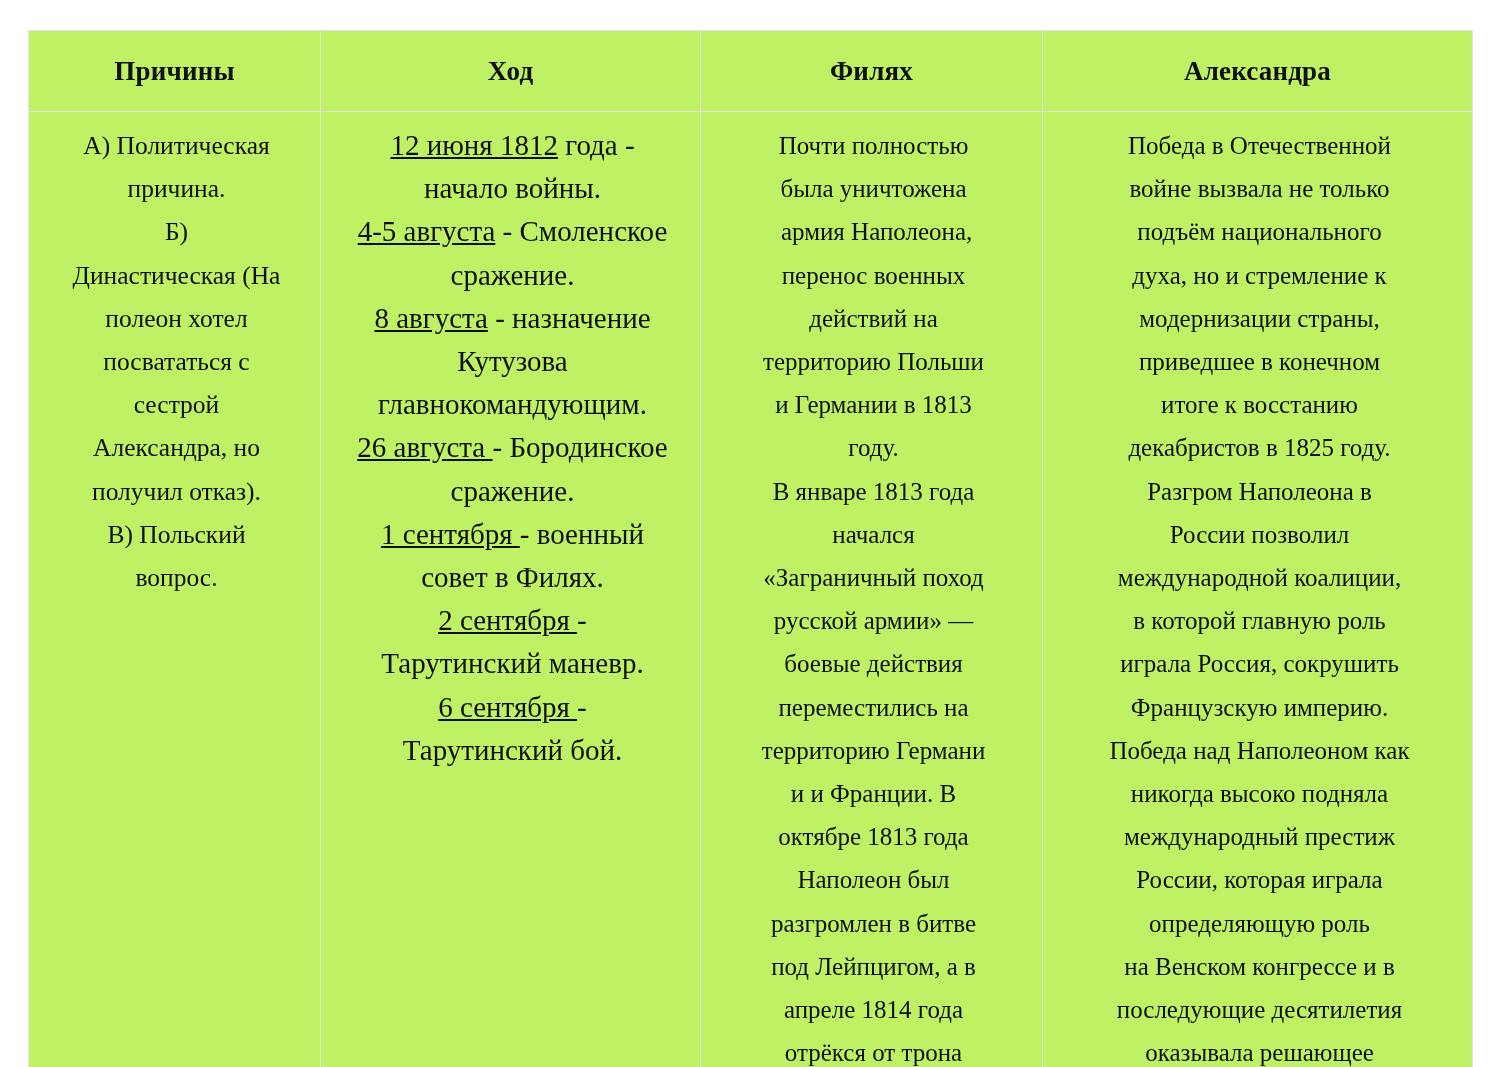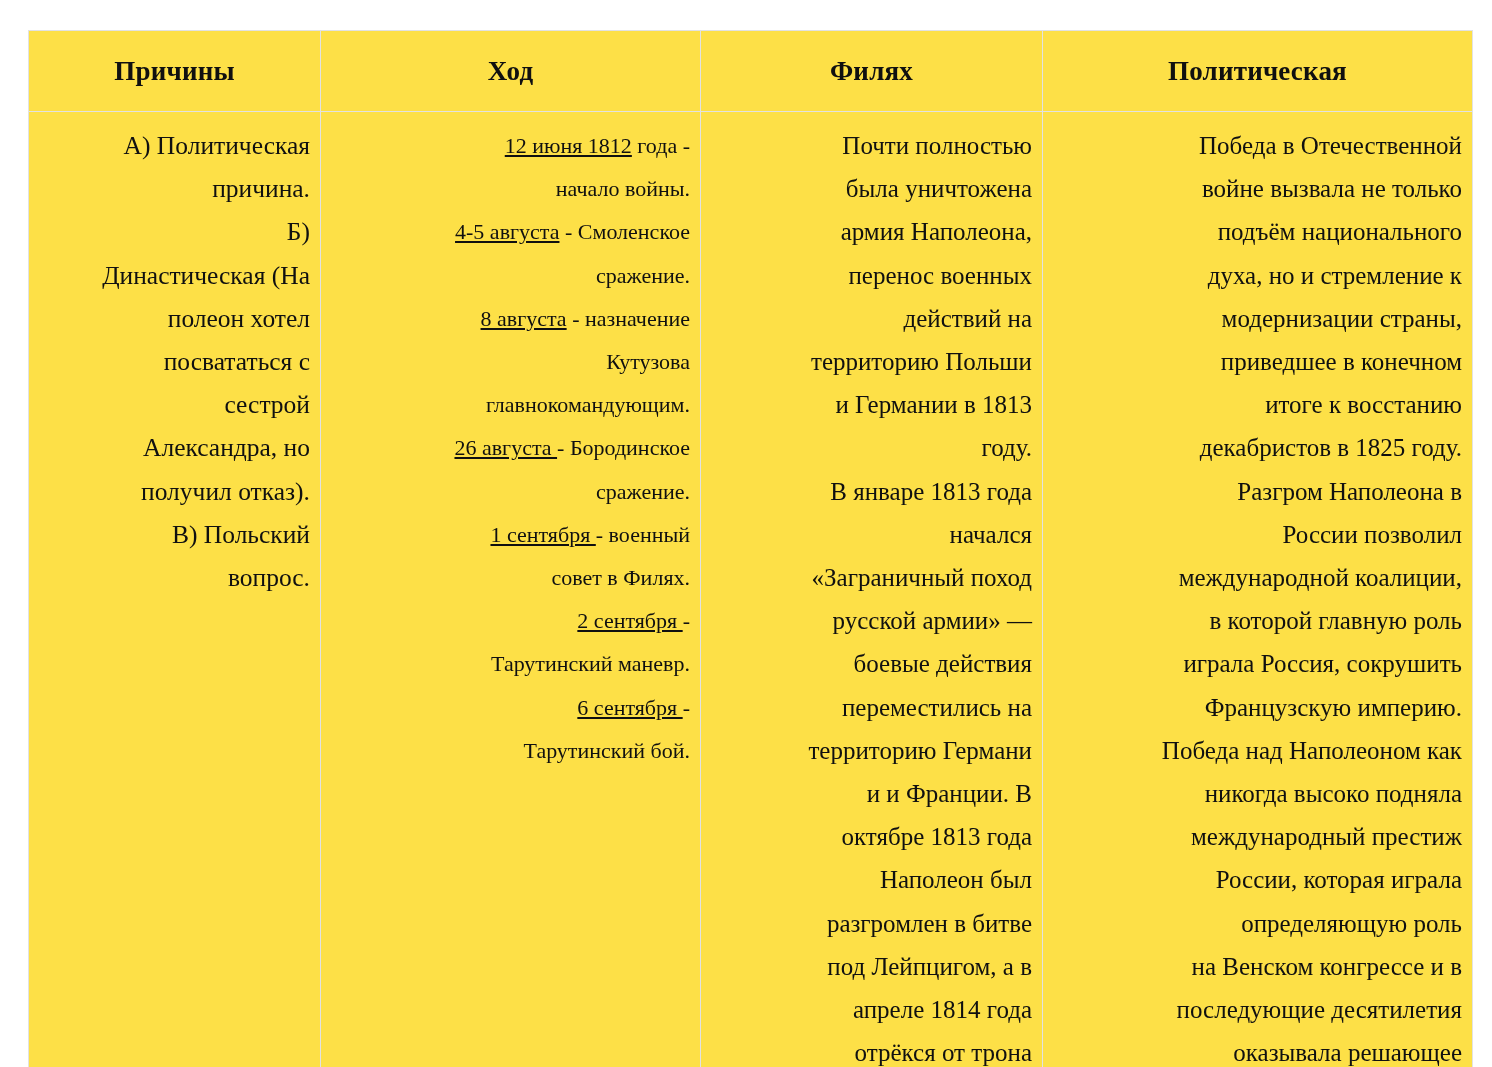--- a/index.html
+++ b/index.html
@@ -40,21 +40,21 @@
 
   table.grid col.c1 { width: 292px; }
   table.grid col.c2 { width: 380px; }
   table.grid col.c3 { width: 342px; }
   table.grid col.c4 { width: 430px; }
 
   table.grid th,
   table.grid td {
     border: 1px solid #e2e2e2;
     vertical-align: top;
-    background: #fde047;
+    background: #bef264;
     font-family: Liberation Serif, serif;
   }
 
   table.grid th {
     height: 72px;
     text-align: center;
     vertical-align: middle;
     font-weight: bold;
     font-size: 27px;
     letter-spacing: 0.2px;
@@ -64,25 +64,25 @@
   table.grid td {
     padding: 12px 10px 14px 14px;
     height: 920px;
   }
 
   .cell-body {
     font-size: 25.5px;
     line-height: 43.2px;
     white-space: pre-wrap;
     word-break: normal;
-    text-align: right;
+    text-align: center;
   }
 
   .col-prichiny .cell-body { font-size: 25.5px; }
-  .col-hod .cell-body { font-size: 22px; }
+  .col-hod .cell-body { font-size: 29px; }
   .col-itogi .cell-body { font-size: 25px; }
   .col-posledstviya .cell-body { font-size: 25px; }
 
   .u { text-decoration: underline; text-underline-offset: 2px; }
 
   .line { display: block; }
 </style>
 </head>
 <body>
 
@@ -93,21 +93,21 @@
         <col class="c1">
         <col class="c2">
         <col class="c3">
         <col class="c4">
       </colgroup>
       <thead>
         <tr>
           <th>Причины</th>
           <th>Ход</th>
           <th>Филях</th>
-          <th>Политическая</th>
+          <th>Александра</th>
         </tr>
       </thead>
       <tbody>
         <tr>
           <td class="col-prichiny">
             <div class="cell-body">А) Политическая
 причина.
 Б)
 Династическая (На
 полеон хотел

